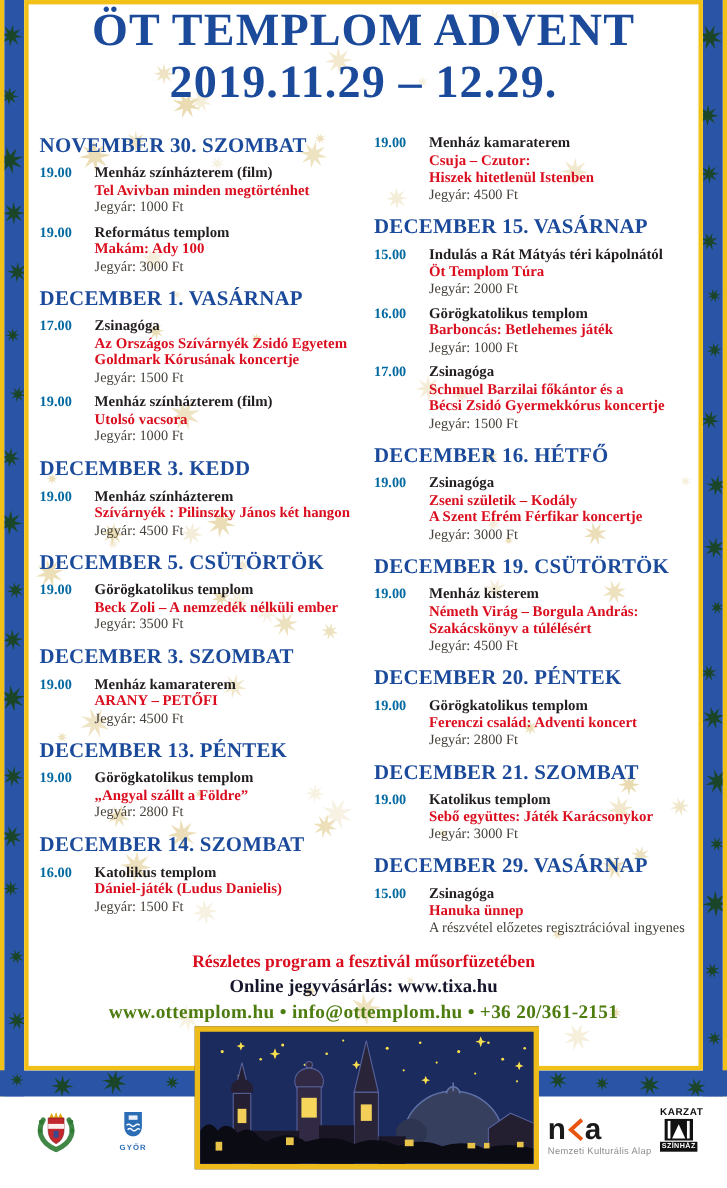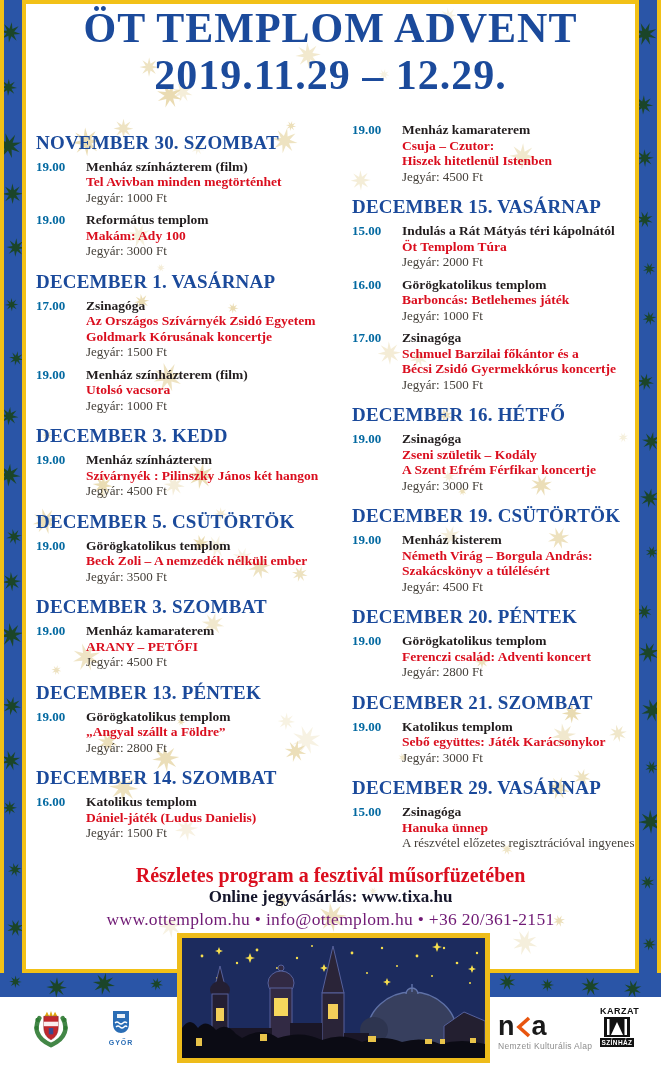--- a/index.html
+++ b/index.html
@@ -18,36 +18,36 @@
     position:absolute;left:22px;top:0;width:617px;height:973px;box-sizing:border-box;
     background:#ffffff;border:4px solid #f2c117;overflow:hidden;z-index:2;
   }
   .bg-stars{position:absolute;left:0;top:0;width:609px;height:965px;}
   
   .title-block{
     position:absolute;top:1px;left:0;width:100%;text-align:center;
     color:#1b4a9b;font-weight:bold;font-size:42px;line-height:47px;letter-spacing:1px;
   }
   
-  #columns{position:absolute;left:10px;top:118px;width:593px;display:flex;gap:26px;align-items:center;}
+  #columns{position:absolute;left:10px;top:118px;width:593px;display:flex;gap:14px;}
   .col{width:290px;flex:0 0 290px;}
   .day-header{color:#1b4a9b;font-weight:bold;font-size:19px;line-height:21px;margin:12px 0 6px;letter-spacing:.2px;}
   .sec:first-child .day-header{margin-top:0;}
   .event{display:flex;margin-bottom:7px;}
   .time{flex:0 0 50px;width:50px;font-weight:bold;font-size:13px;line-height:15.5px;color:#0369a1;}
   .ebody{flex:1;}
   .eline{font-size:13.5px;line-height:15.5px;}
   .venue{font-weight:bold;color:#221d1e;}
   .etitle{font-weight:bold;color:#da0e1e;}
   .note{font-size:13px;color:#45403a;}
   
   .poster-footer{position:absolute;top:860px;left:0;width:100%;text-align:center;z-index:3;}
-  .pf1{color:#da0e1e;font-weight:bold;font-size:20px;line-height:22px;}
+  .pf1{color:#da0e1e;font-weight:bold;font-size:16px;line-height:22px;}
   .pf2{color:#15162b;font-weight:bold;font-size:17px;line-height:22px;}
-  .pf3{color:#701a75;font-weight:normal;font-size:17.5px;line-height:23px;letter-spacing:.3px;}
+  .pf3{color:#4d7c0f;font-weight:bold;font-size:17.5px;line-height:23px;letter-spacing:.3px;}
   
   .logo-strip{position:absolute;left:0;top:997px;width:661px;height:83px;background:#ffffff;z-index:3;}
   .night{
     position:absolute;left:177px;top:933px;width:313px;height:130px;box-sizing:border-box;
     border:5px solid #eebc1a;background:#1c2b5e;z-index:5;
   }
   .night svg{display:block;width:303px;height:120px;}
   .coa{position:absolute;left:33px;top:11px;width:36px;height:40px;}
   .gyor{position:absolute;left:104px;top:13px;width:34px;text-align:center;}
   .gyor-label{font-family:"Liberation Sans",sans-serif;font-weight:bold;font-size:7px;color:#2a6db5;letter-spacing:1px;margin-top:1px;}

